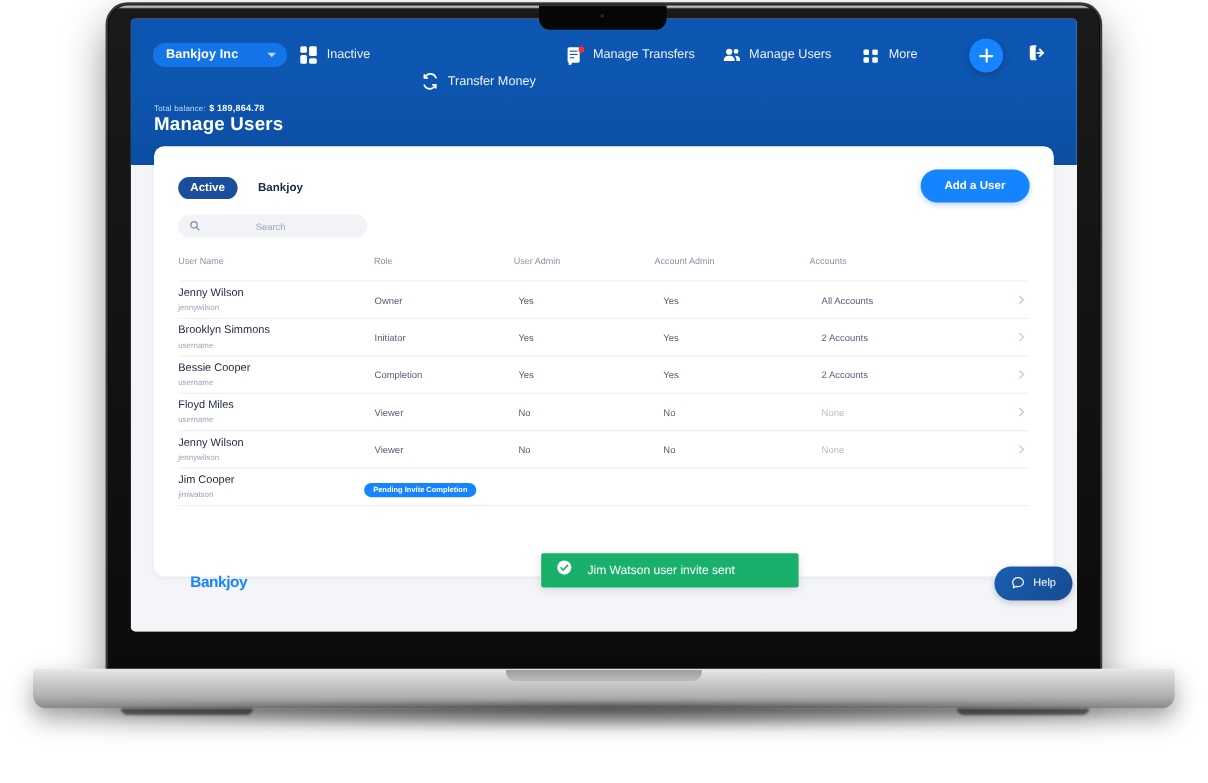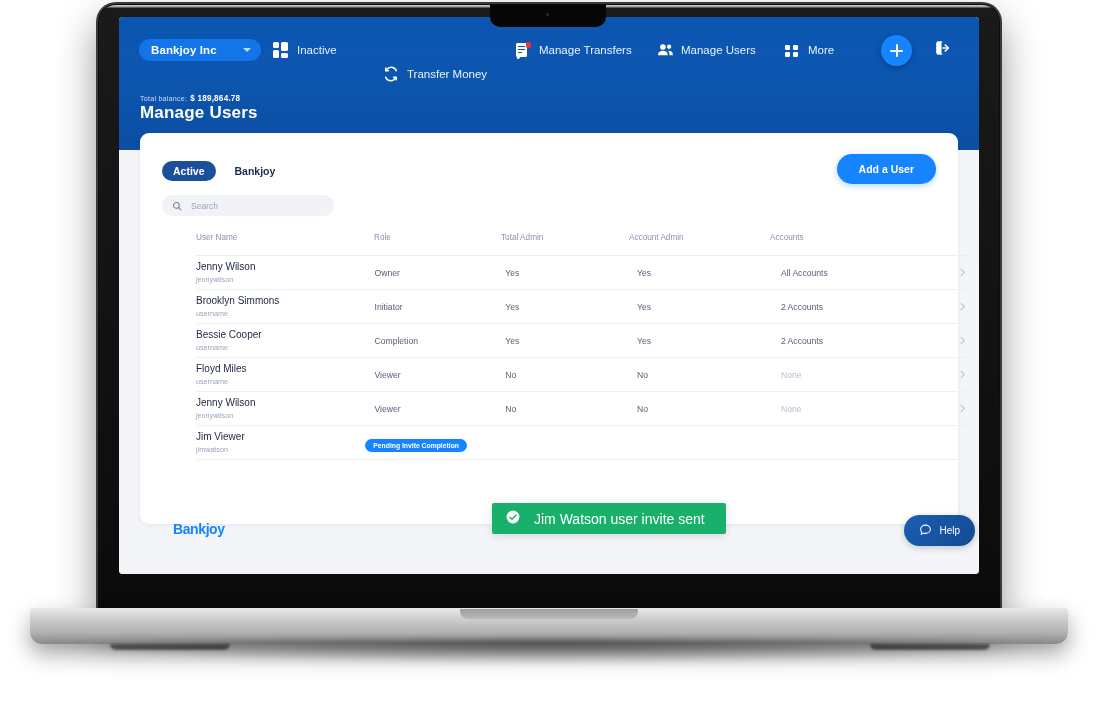--- a/index.html
+++ b/index.html
@@ -140,26 +140,26 @@
     box-shadow:0 2px 6px rgba(23,132,255,.33);
   }
 
   .search-wrap{
     position:absolute;left:22px;top:62px;width:152px;height:21px;
     background:#f2f3f7;border-radius:11px;display:flex;align-items:center;padding:0 10px;gap:7px;
     cursor:text;
   }
   .search-wrap input{
     border:0;background:transparent;outline:none;width:110px;
-    font-family:"Liberation Sans",sans-serif;font-size:8.5px;color:#4a5570;
+    font-family:"Liberation Sans",sans-serif;font-size:8.5px;color:#4a5570;text-align:center;
   }
   .search-wrap input::placeholder{color:#9aa3b8;}
 
   
-  .tbl{position:absolute;left:22px;top:100px;width:774px;margin-left:34px;}
+  .tbl{position:absolute;left:22px;top:100px;width:774px;}
   .thead{display:flex;height:22px;align-items:flex-start;border-bottom:1px solid #eceef4;}
   .thead div{font-size:8.2px;color:#8a93ab;}
   .c-name{width:178px;} .c-role{width:127px;} .c-uadm{width:128px;}
   .c-aadm{width:141px;} .c-acct{width:160px;} .c-chev{width:40px;text-align:right;}
 
   .trow{display:flex;align-items:center;height:33px;border-bottom:1px solid #eef0f5;cursor:pointer;}
   .uname{font-size:10px;color:#222b45;line-height:1.25;}
   .uhandle{font-size:7.2px;color:#9aa3b8;line-height:1.25;margin-top:1px;}
   .cell{font-size:8.6px;color:#5a6party;padding-left:12px;}
   .cell{font-size:8.6px;color:#545e78;}
@@ -174,21 +174,21 @@
   .footer{position:absolute;left:0;top:374px;width:860px;height:50px;}
   .bankjoy-logo{
     position:absolute;left:33px;top:14px;
     color:#1784ff;font-size:14px;font-weight:bold;letter-spacing:-.4px;
   }
   .toast{
     position:absolute;left:352px;top:-4px;width:206px;height:31px;
     background:#19b06b;border-radius:2px;display:flex;align-items:center;gap:14px;padding:0 14px;
     box-shadow:0 2px 8px rgba(0,0,0,.12);
   }
-  .toast-msg{color:#fff;font-size:14px;}
+  .toast-msg{color:#fff;font-size:11px;}
   .help-btn{
     position:absolute;right:25px;top:8px;height:31px;
     background:linear-gradient(135deg,#1a5fb4 0%,#154a8f 100%);
     border-radius:16px;display:flex;align-items:center;gap:7px;padding:0 15px;cursor:pointer;
     box-shadow:0 2px 7px rgba(0,0,0,.2);
   }
   .help-btn span{color:#fff;font-size:10px;}
 </style>
 </head>
 <body>
@@ -300,21 +300,21 @@
                 <path d="M16 16l5.5 5.5"></path>
             </svg>
           </span>
           <input type="text" placeholder="Search" style="">
         </div>
 
         <div class="tbl">
           <div class="thead">
             <div class="c-name">User Name</div>
             <div class="c-role">Role</div>
-            <div class="c-uadm">Total Admin</div>
+            <div class="c-uadm">User Admin</div>
             <div class="c-aadm">Account Admin</div>
             <div class="c-acct">Accounts</div>
             <div class="c-chev"></div>
           </div>
           <div id="rows">
               <div class="trow">
                 <div class="c-name">
                   <div class="uname">Jenny Wilson</div>
                   <div class="uhandle">jennywilson</div>
                 </div>
@@ -383,21 +383,21 @@
                 <div class="c-aadm cell">No</div>
                 <div class="c-acct cell muted">None</div>
                 <div class="chev">
                   <svg width="11" height="11" viewBox="0 0 24 24" fill="none" stroke="#b9c4e2" stroke-width="2.4" stroke-linecap="round" stroke-linejoin="round">
                     <path d="M9 5l7 7-7 7"></path>
                   </svg>
                 </div>
               </div>
               <div class="trow">
                 <div class="c-name">
-                  <div class="uname">Jim Viewer</div>
+                  <div class="uname">Jim Cooper</div>
                   <div class="uhandle">jimwatson</div>
                 </div>
                 <div class="c-role"><span class="badge">Pending Invite Completion</span></div>
                 <div class="c-uadm cell"></div>
                 <div class="c-aadm cell"></div>
                 <div class="c-acct cell"></div>
                 <div class="chev"></div>
               </div>
             </div>
         </div>

